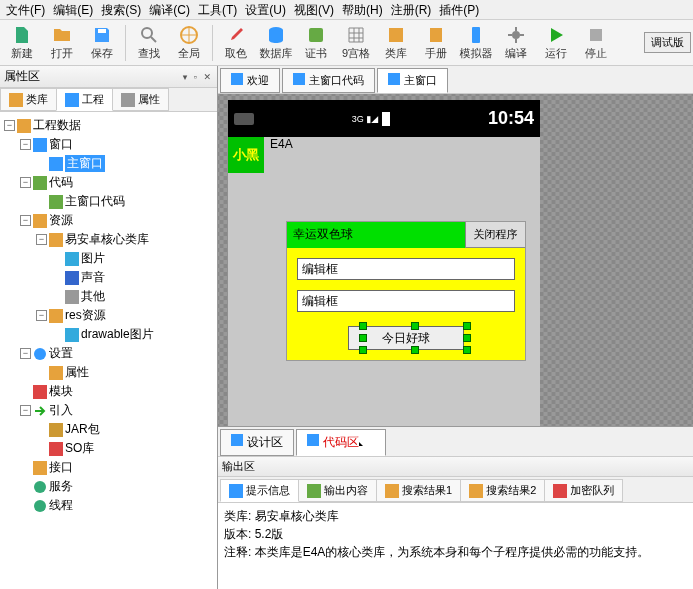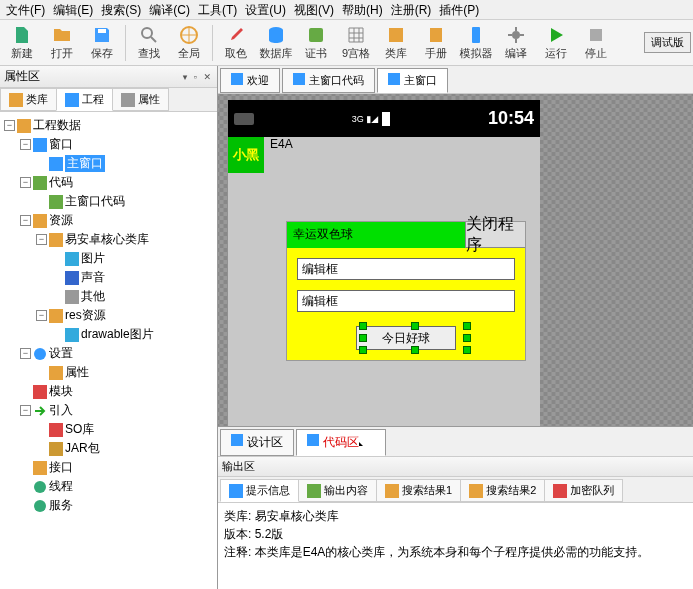--- a/index.html
+++ b/index.html
@@ -32,24 +32,24 @@
 .designer{flex:1;background:repeating-conic-gradient(#888 0 25%,#999 0 50%) 50%/8px 8px;position:relative;overflow:hidden;border-bottom:1px solid #999}
 .phone{position:absolute;left:10px;top:6px;width:312px;background:#000}
 .statusbar{height:37px;background:#000;color:#fff;display:flex;align-items:center;padding:0 6px;gap:4px}
 .statusbar .clock{margin-left:auto;font-size:18px;font-weight:bold}
 .appbar{height:44px;background:#c8c8c8;display:flex;gap:6px}
 .app-icon{width:36px;height:36px;background:#00c000;display:flex;align-items:center;justify-content:center;color:#ff0;font-weight:bold;font-size:13px}
 .app-body{background:#c8c8c8;height:260px;position:relative}
 .panel-yellow{position:absolute;left:58px;top:40px;width:240px;background:#ffff00;border:1px solid #999}
 .py-header{display:flex;height:26px}
 .py-title{flex:1;background:#00e000;color:#000;padding:4px 6px;font-size:12px}
-.py-close{width:60px;background:#ddd;border:1px solid #888;border-top:none;border-right:none;display:flex;align-items:center;justify-content:center;font-size:16px;cursor:pointer}
+.py-close{width:60px;background:#ddd;border:1px solid #888;border-top:none;border-right:none;display:flex;align-items:center;justify-content:center;font-size:11px;cursor:pointer}
 .py-field{margin:10px 10px 0;height:22px;background:#fff;border:1px solid #666;padding:2px 4px;font-size:12px}
 .py-btn-wrap{margin:14px 10px 10px;display:flex;justify-content:center;position:relative}
-.py-btn{width:100px;height:24px;background:#eee;border:1px solid #666;cursor:pointer;font-size:12px}
+.py-btn{width:116px;height:24px;background:#eee;border:1px solid #666;cursor:pointer;font-size:12px}
 .handle{position:absolute;width:8px;height:8px;background:#0c0;border:1px solid #060}
 .bottom-tabs{display:flex;background:#f0f0f0;border-bottom:1px solid #ccc;padding:2px 2px 0}
 .output-area{background:#fff}
 .out-title{background:linear-gradient(#f8f8f8,#e8e8e8);border-bottom:1px solid #ccc;padding:2px 4px;font-size:11px}
 .out-tabs{display:flex;background:#f0f0f0;border-bottom:1px solid #ccc;padding:2px 2px 0}
 .out-body{padding:4px 6px;font-size:12px;line-height:1.5;height:86px;overflow:auto}
 .red{color:#d00}
 </style>
 </head>
 <body>
@@ -308,52 +308,52 @@
             <span class="toggle">−</span>
             <svg class="ic">
               <path d="M2 7h8M7 3l4 4-4 4" stroke="#2a2" stroke-width="2" fill="none"></path>
             </svg>
             <span class="label">引入</span>
           </div>
         <div class="tree-children">
           <div class="tree-node">
               <span style="width:11px"></span>
               <svg class="ic">
+                <rect width="14" height="14" fill="#c93"></rect>
+              </svg>
+              <span class="label">JAR包</span>
+            </div>
+          <div class="tree-node">
+              <span style="width:11px"></span>
+              <svg class="ic">
                 <rect width="14" height="14" fill="#d44"></rect>
               </svg>
               <span class="label">SO库</span>
             </div>
-          <div class="tree-node">
-              <span style="width:11px"></span>
-              <svg class="ic">
-                <rect width="14" height="14" fill="#c93"></rect>
-              </svg>
-              <span class="label">JAR包</span>
-            </div>
         </div>
         <div class="tree-node">
             <span style="width:11px"></span>
             <svg class="ic">
               <rect width="14" height="14" fill="#e6a23c"></rect>
             </svg>
             <span class="label">接口</span>
           </div>
         <div class="tree-node">
             <span style="width:11px"></span>
             <svg class="ic">
               <circle cx="7" cy="7" r="6" fill="#3a7"></circle>
             </svg>
+            <span class="label">服务</span>
+          </div>
+        <div class="tree-node">
+            <span style="width:11px"></span>
+            <svg class="ic">
+              <circle cx="7" cy="7" r="6" fill="#3a7"></circle>
+            </svg>
             <span class="label">线程</span>
-          </div>
-        <div class="tree-node">
-            <span style="width:11px"></span>
-            <svg class="ic">
-              <circle cx="7" cy="7" r="6" fill="#3a7"></circle>
-            </svg>
-            <span class="label">服务</span>
           </div>
       </div>
     </div>
   </div>
 
   <div class="right">
     <div class="doc-tabs" id="doctabs">
         <div class="doc-tab"><svg width="12" height="12">
             <rect width="12" height="12" fill="#39f"></rect>
           </svg>欢迎</div>

